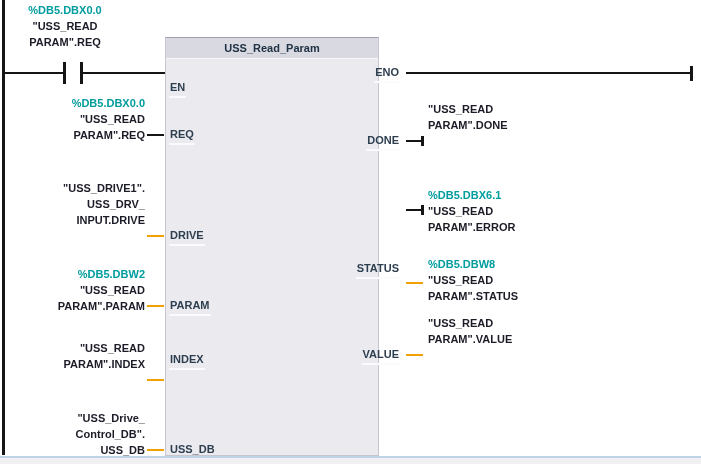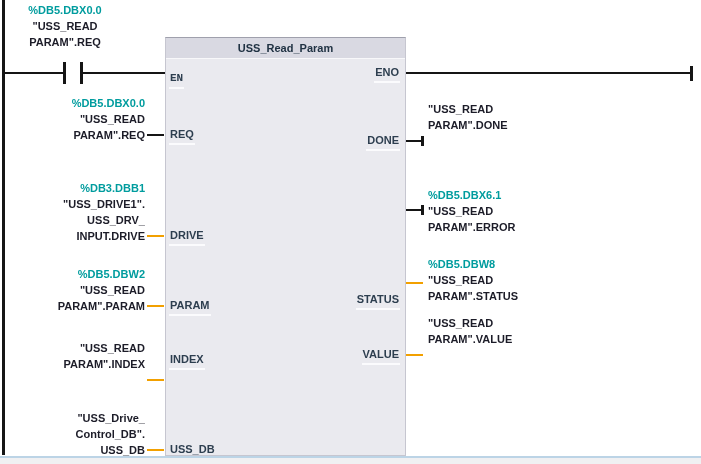--- a/index.html
+++ b/index.html
@@ -8,21 +8,21 @@
     font-family:"Liberation Sans","DejaVu Sans",sans-serif;
     font-size:11px;font-weight:bold;
   }
   
   .rail{position:absolute;background:#151515;}
   .wire{position:absolute;height:2px;background:#151515;}
   .wire.orange{background:#F2A000;}
   .tick{position:absolute;width:3px;background:#151515;}
   .bar{position:absolute;width:3px;height:22px;background:#151515;}
   
-  .fb{position:absolute;left:165px;top:37px;width:241px;height:419px;
+  .fb{position:absolute;left:165px;top:37px;width:214px;height:419px;
       background:#EAEAEF;border:1px solid #C6C6D0;border-top:1px solid #9FA0AC;box-sizing:border-box;}
   .fb-header{height:20px;line-height:20px;background:#D9D9E2;border-bottom:1px solid #F8F8FA;
       text-align:center;color:#203243;}
   
   .pin{position:absolute;height:16px;line-height:15px;color:#2D3E4F;white-space:nowrap;}
   .pin span{display:inline-block;padding:0 1px 1px 1px;border-bottom:2px solid #FBFBFD;}
   .pin.r{width:144px;left:256px;text-align:right;}
   
   .op{position:absolute;line-height:16px;white-space:nowrap;}
   .op.l{left:0;width:145px;text-align:right;}
@@ -51,30 +51,30 @@
   <div class="op c" style="top:2px;">
     <div class="addr">%DB5.DBX0.0</div>
     <div class="sym">"USS_READ</div>
     <div class="sym">PARAM".REQ</div>
   </div>
 
   <div class="fb">
     <div class="fb-header">USS_Read_Param</div>
   </div>
 
-  <div class="pin" style="left:169px;top:71px;font-family:Liberation Mono, monospace;"><span>EN</span></div>
+  <div class="pin" style="left:169px;top:80px;"><span>EN</span></div>
   <div class="pin" style="left:169px;top:127px;"><span>REQ</span></div>
   <div class="pin" style="left:169px;top:228px;"><span>DRIVE</span></div>
   <div class="pin" style="left:169px;top:298px;"><span>PARAM</span></div>
   <div class="pin" style="left:169px;top:352px;"><span>INDEX</span></div>
   <div class="pin" style="left:169px;top:442px;"><span>USS_DB</span></div>
 
   <div class="pin r" style="top:133px;"><span>DONE</span></div>
   <div class="pin r" style="top:65px;"><span>ENO</span></div>
-  <div class="pin r" style="top:292px;"><span>STATUS</span></div>
+  <div class="pin r" style="top:261px;"><span>STATUS</span></div>
   <div class="pin r" style="top:347px;"><span>VALUE</span></div>
 
   <div class="wire" style="left:147px;top:134px;width:17px;"></div>
   <div class="wire orange" style="left:147px;top:235px;width:17px;"></div>
   <div class="wire orange" style="left:147px;top:305px;width:17px;"></div>
   <div class="wire orange" style="left:147px;top:379px;width:17px;"></div>
   <div class="wire orange" style="left:147px;top:449px;width:17px;"></div>
 
   <div class="wire" style="left:406px;top:72px;width:286px;"></div>
   <div class="tick" style="left:690px;top:66px;height:15px;"></div>
@@ -85,21 +85,20 @@
   <div class="tick" style="left:421px;top:205px;height:10px;"></div>
   <div class="wire orange" style="left:406px;top:282px;width:17px;"></div>
   <div class="wire orange" style="left:406px;top:354px;width:17px;"></div>
 
   <div class="op l" style="top:95px;">
     <div class="addr">%DB5.DBX0.0</div>
     <div class="sym">"USS_READ</div>
     <div class="sym">PARAM".REQ</div>
   </div>
   <div class="op l" style="top:180px;">
-    <div class="addr">%DB3.DBB1</div>
     <div class="sym">"USS_DRIVE1".</div>
     <div class="sym">USS_DRV_</div>
     <div class="sym">INPUT.DRIVE</div>
   </div>
   <div class="op l" style="top:266px;">
     <div class="addr">%DB5.DBW2</div>
     <div class="sym">"USS_READ</div>
     <div class="sym">PARAM".PARAM</div>
   </div>
   <div class="op l" style="top:340px;">

